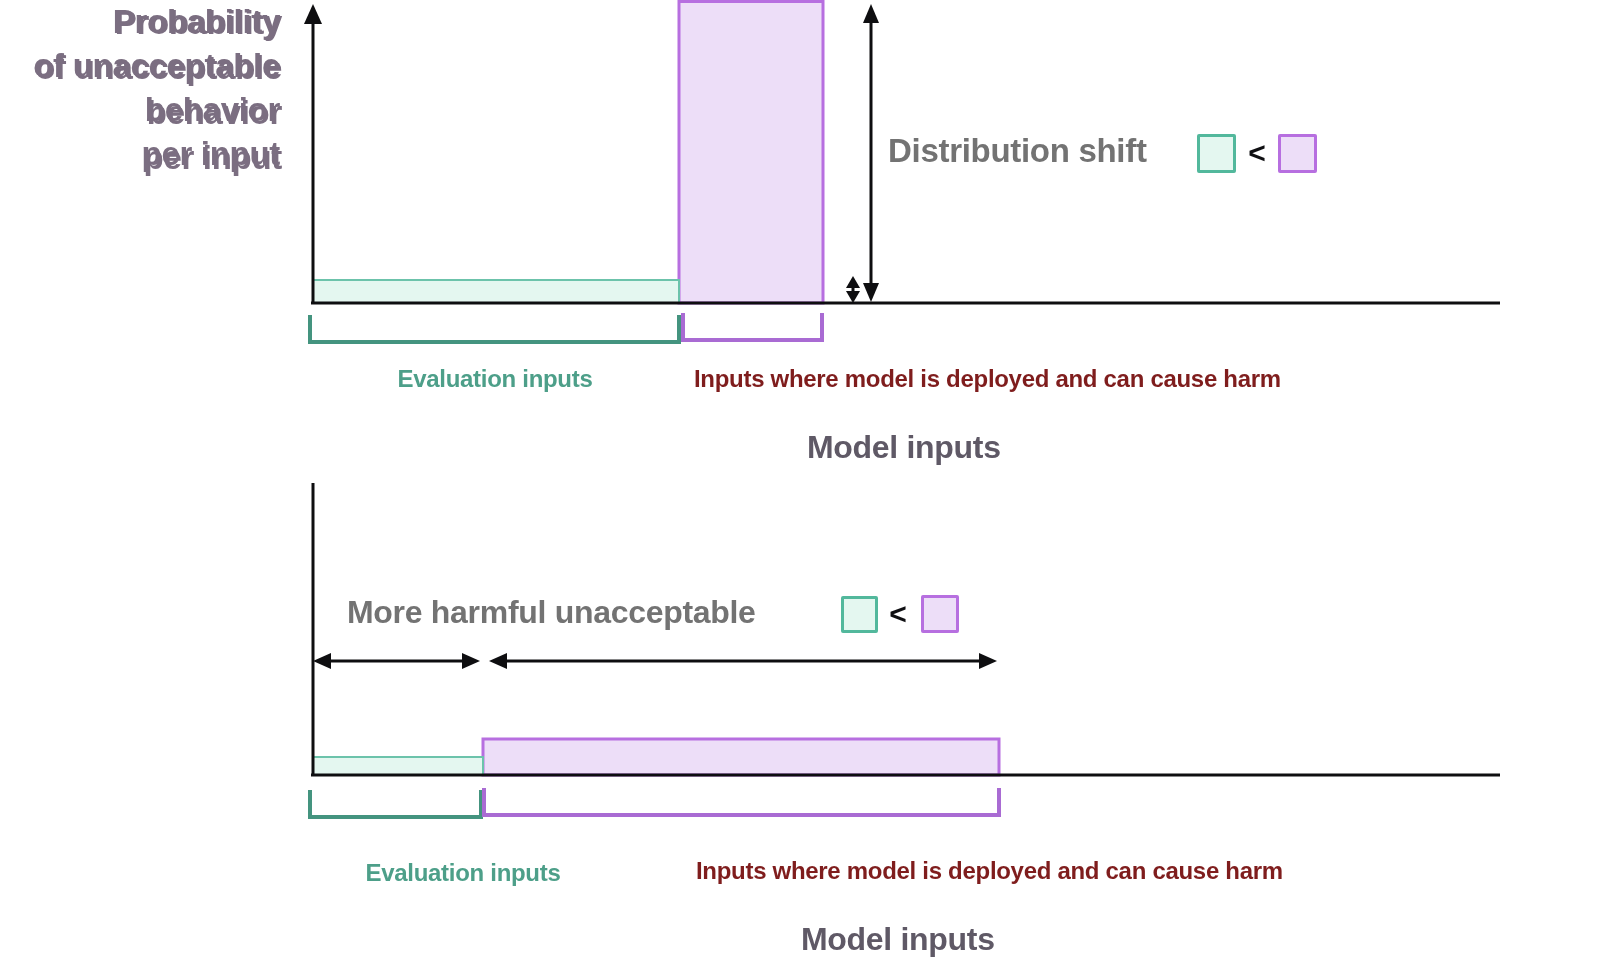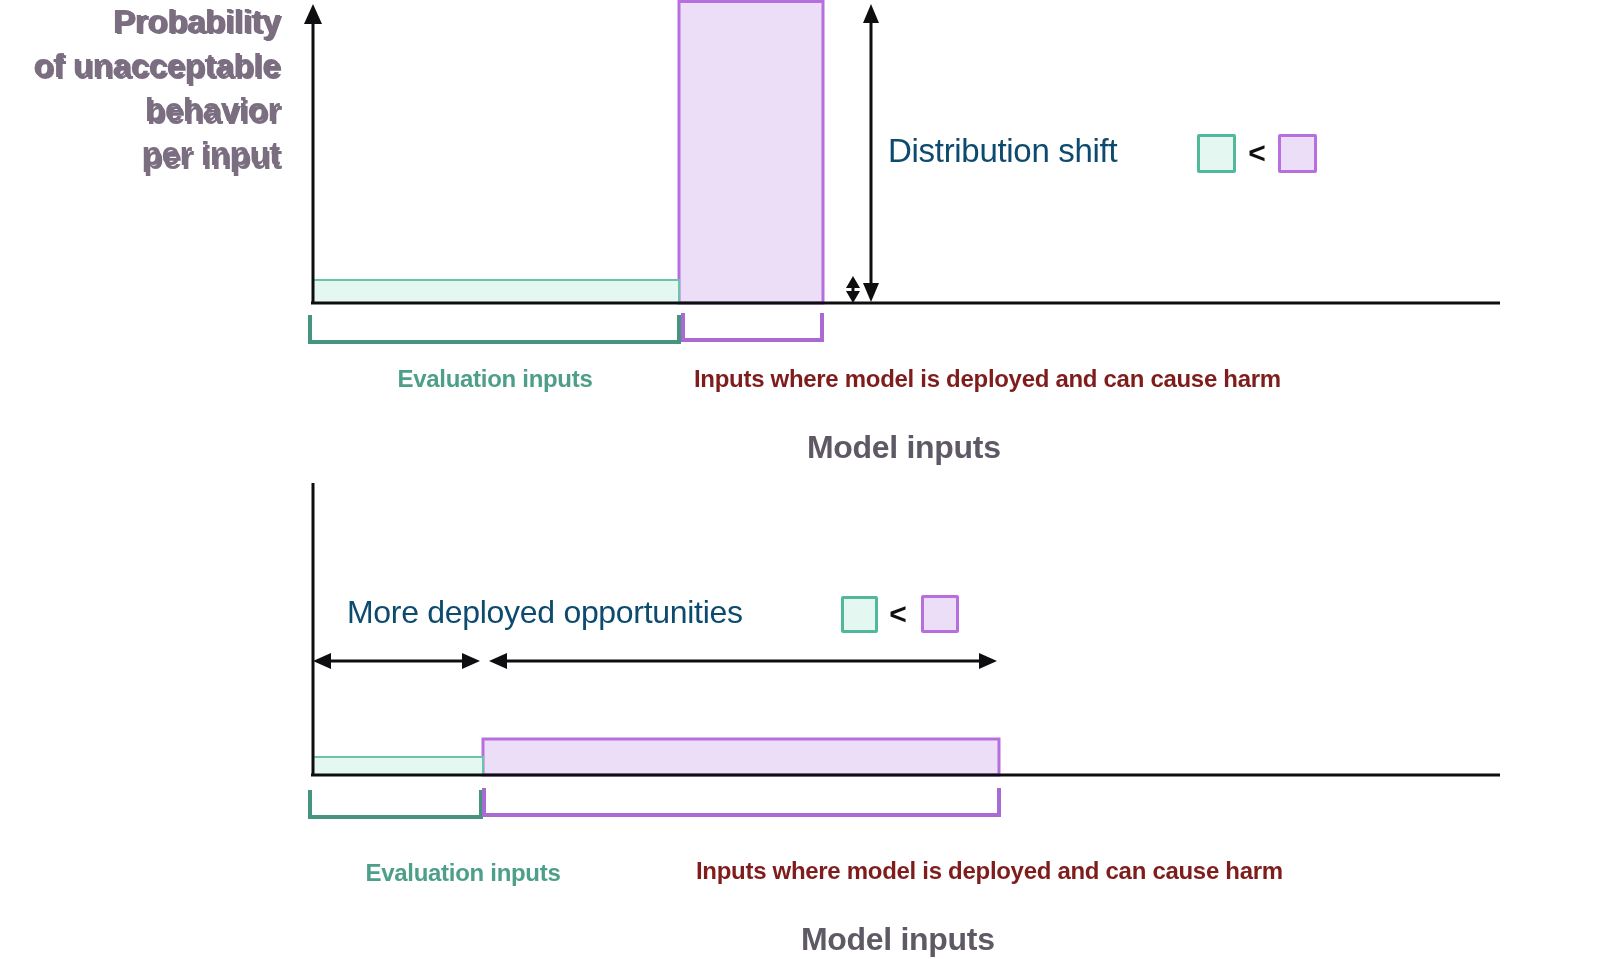--- a/index.html
+++ b/index.html
@@ -18,21 +18,21 @@
     text-align: right;
     color: #7b6e81;
     font-size: 33px;
     font-weight: 600;
     line-height: 45px;
     white-space: normal;
   }
   .t-ylabel { left: 0; top: 59; width: 282px; }
   .b-ylabel { left: 0; top: 550; width: 280px; line-height: 44px; }
 
-  .annot { color: #0c4a6e; font-size: 33px; font-weight: 400; line-height: 40px; }
+  .annot { color: #737373; font-size: 33px; font-weight: 700; line-height: 40px; }
   .t-annot { left: 888px; top: 131px; }
   .b-annot { left: 347px; top: 592px; font-size: 32px; }
 
   .swatch {
     position: absolute;
     width: 33px; height: 33px;
     border-radius: 2px;
   }
   .swatch-mint { background: #e4f7f0; border: 3px solid #52b89c; }
   .swatch-lavender { background: #eddef8; border: 3px solid #b76fe0; }
@@ -126,21 +126,21 @@
   <div class="txt group-label purple-text t-deploy">Inputs where model is deployed and can cause harm</div>
   <div class="txt xlabel t-xlabel">Model inputs</div>
 
   <div class="txt ylabel b-ylabel">
     <div>Probability</div>
     <div>of unacceptable</div>
     <div>behavior</div>
     <div>per input</div>
   </div>
 
-  <div class="txt annot b-annot">More deployed opportunities</div>
+  <div class="txt annot b-annot">More harmful unacceptable</div>
   <div class="swatch swatch-mint" style="left:841px; top:596px; width:31px; height:31px;"></div>
   <div class="comparator" style="left:879px; top:595px;">&lt;</div>
   <div class="swatch swatch-lavender" style="left:921px; top:595px; width:32px; height:32px;"></div>
 
   <div class="txt group-label teal-text eval-label b-eval">Evaluation inputs</div>
   <div class="txt group-label purple-text b-deploy">Inputs where model is deployed and can cause harm</div>
   <div class="txt xlabel b-xlabel">Model inputs</div>
 
 </div>
 

